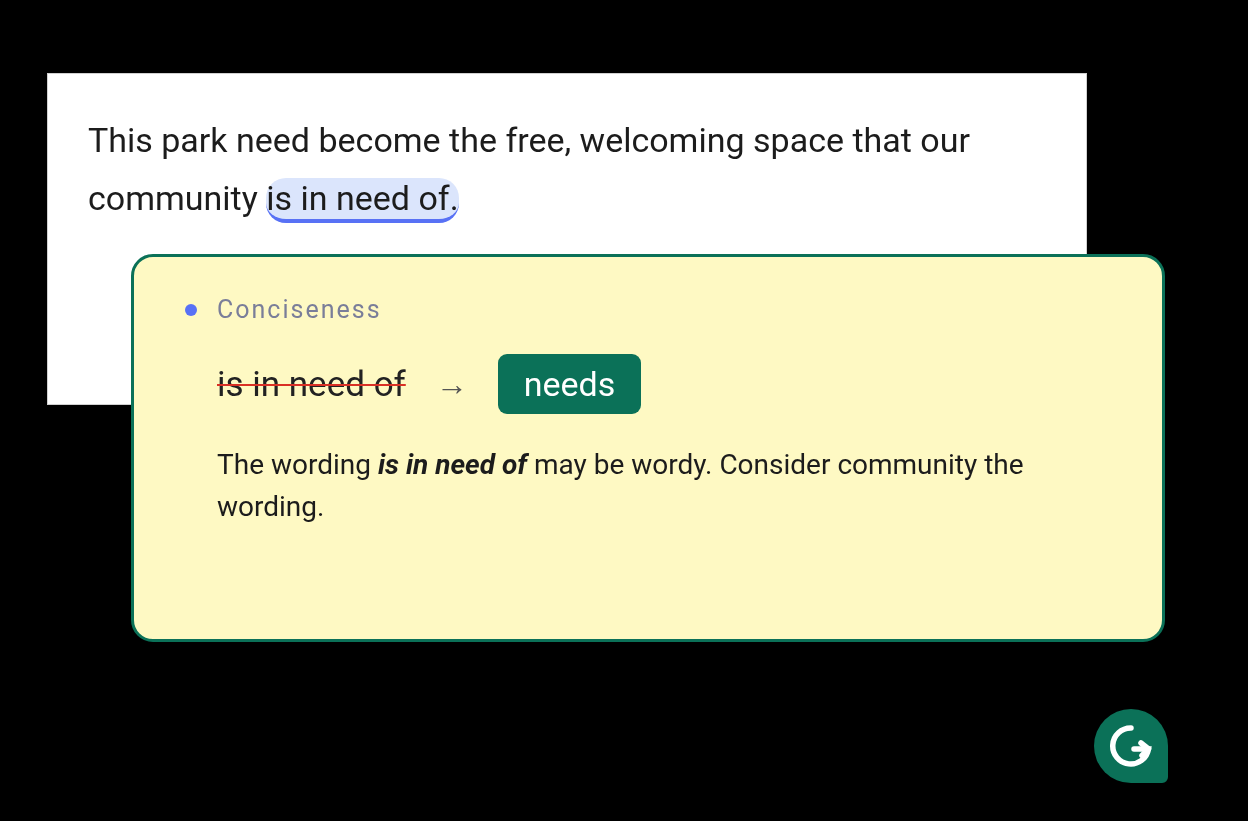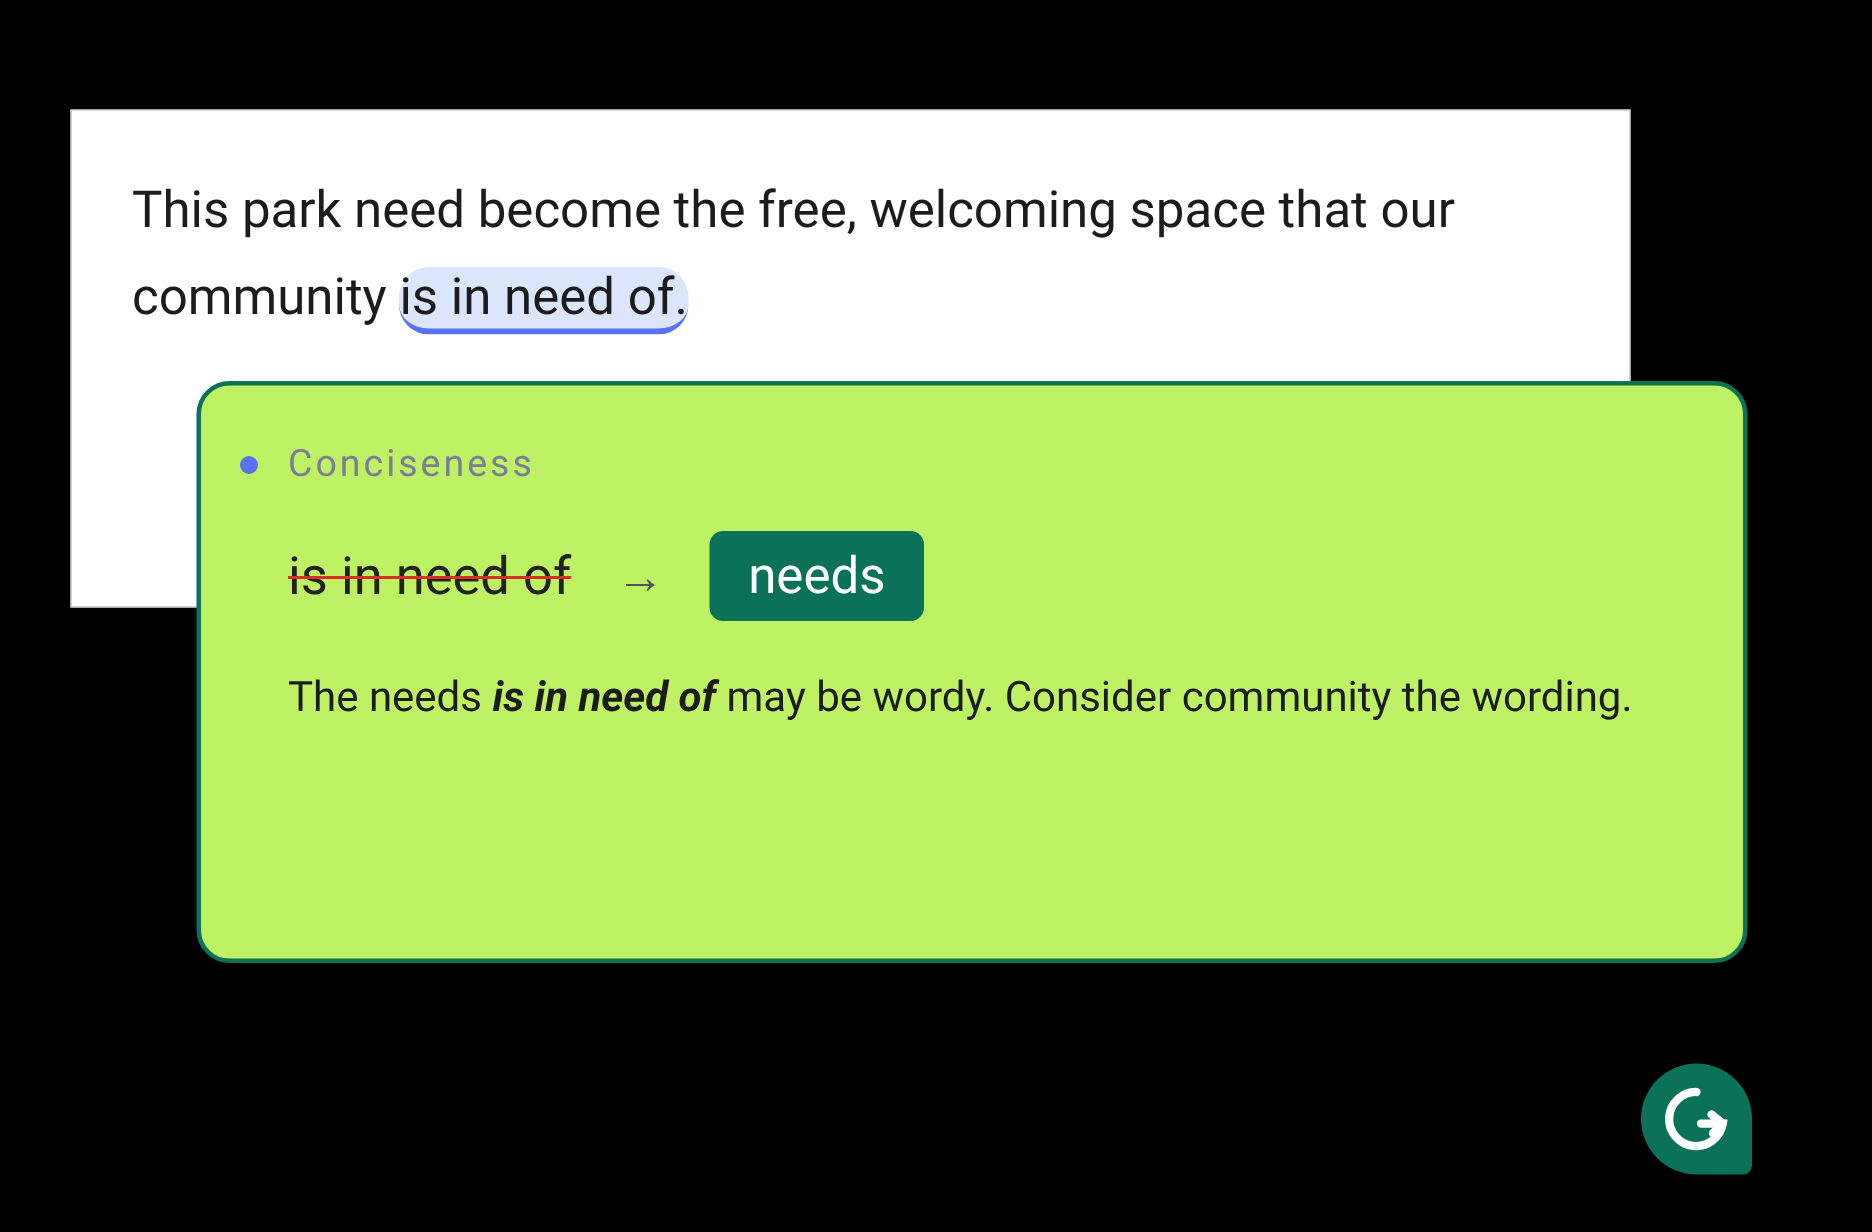--- a/index.html
+++ b/index.html
@@ -36,24 +36,24 @@
       border-bottom: 4px solid #5871f5;
       padding-bottom: 1px;
       border-radius: 20px;
     }
     .suggestion-card {
       position: absolute;
       top: 254px;
       left: 131px;
       width: 1034px;
       height: 388px;
-      background: #bef264;
+      background: #fef9c3;
       border: 3px solid #0b7158;
       border-radius: 22px;
-      padding: 38px 26px;
+      padding: 38px 51px;
     }
     .suggestion-header {
       display: flex;
       align-items: center;
       gap: 20px;
       margin-bottom: 30px;
     }
     .bullet-dot {
       width: 12px;
       height: 12px;
@@ -139,21 +139,21 @@
   <div class="suggestion-header">
     <span class="bullet-dot"></span>
     <span class="category-label">Conciseness</span>
   </div>
   <div class="suggestion-row">
     <span class="strike-text">is in need of</span>
     <span class="arrow">→</span>
     <span class="replacement-chip">needs</span>
   </div>
   <div class="explanation">
-    <span>The needs </span><span class="emph">is in need of</span><span> may be wordy. Consider community the wording.</span>
+    <span>The wording </span><span class="emph">is in need of</span><span> may be wordy. Consider community the wording.</span>
   </div>
 </div>
 
 <div class="brand-badge">
   <svg viewBox="0 0 48 48">
     <path d="M 24 6 A 18 18 0 1 0 41.5 27 L 27 27" fill="none" stroke="#ffffff" stroke-width="5.5" stroke-linecap="round"></path>
     <path d="M 34 21 L 41.5 27 L 35 33.5" fill="none" stroke="#ffffff" stroke-width="5.5" stroke-linecap="round" stroke-linejoin="round"></path>
   </svg>
 </div>
 

